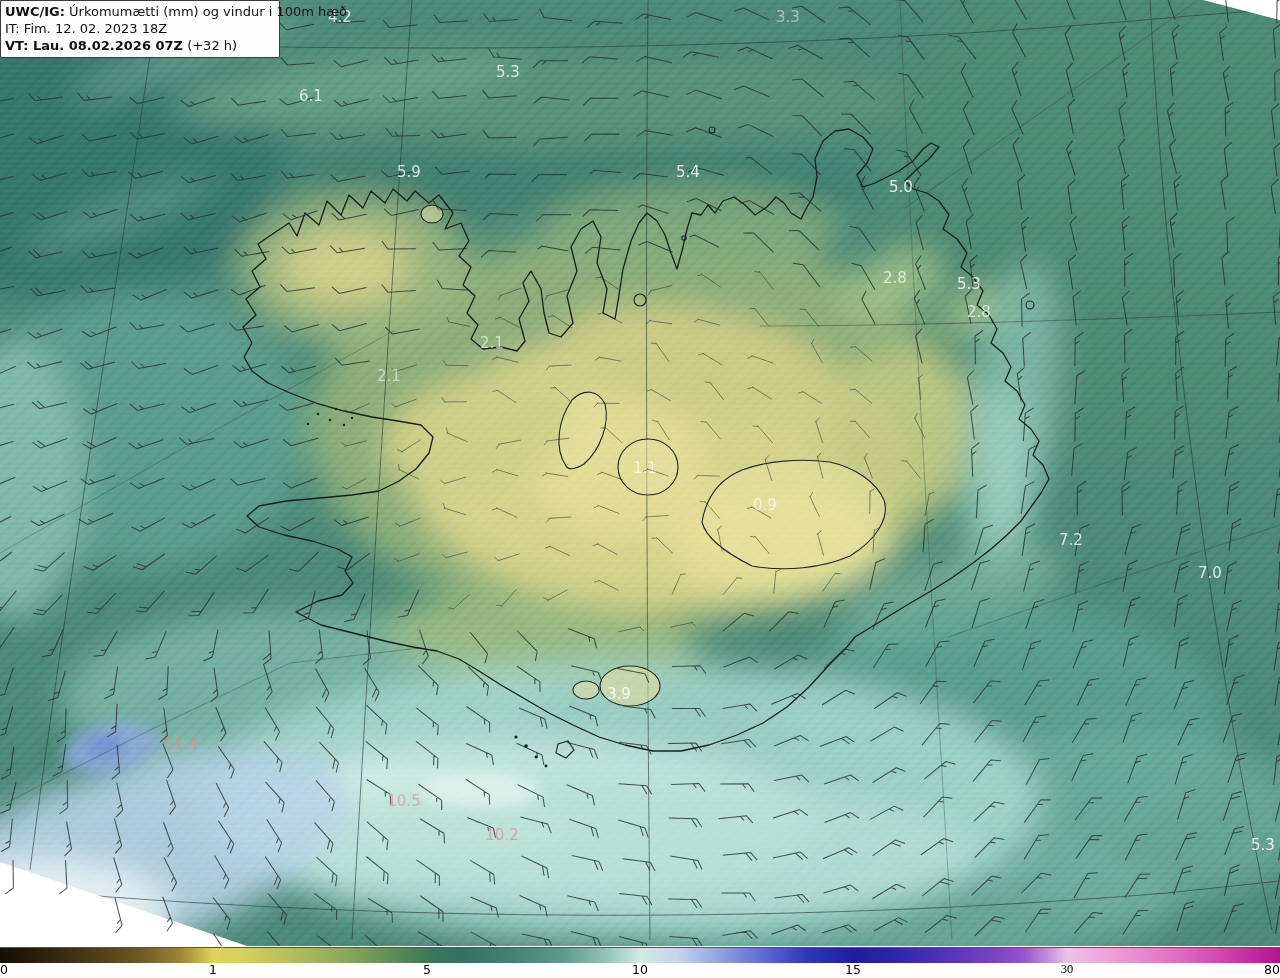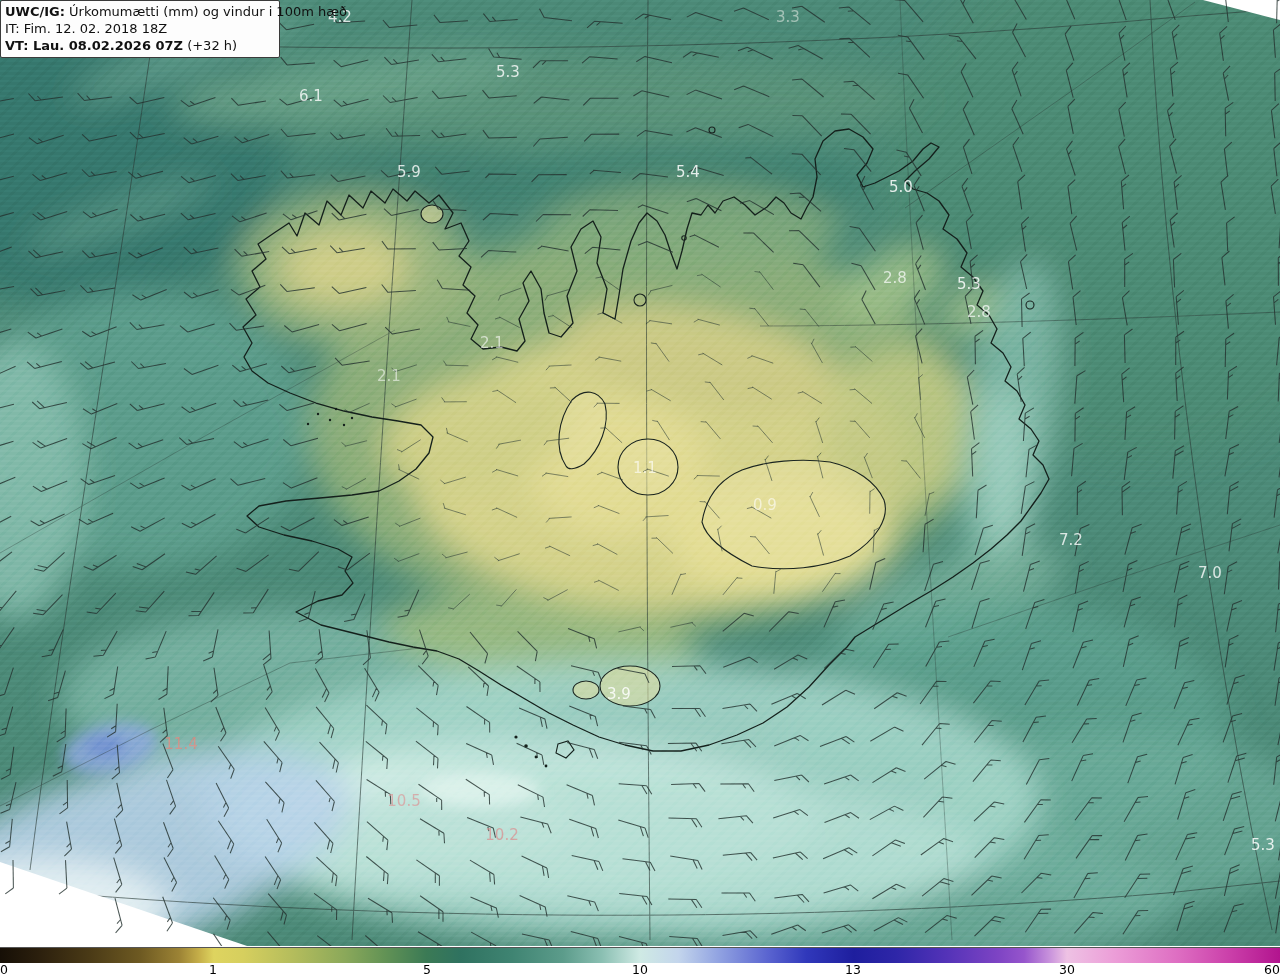--- a/index.html
+++ b/index.html
@@ -188,30 +188,30 @@
           <text x="404" y="806" text-anchor="middle" fill="rgba(216,160,160,0.80)" class="map-label">10.5</text>
           <text x="502" y="840" text-anchor="middle" fill="rgba(216,150,150,0.80)" class="map-label">10.2</text>
           <text x="1263" y="850" text-anchor="middle" fill="rgba(255,255,255,0.85)" class="map-label">5.3</text>
         </g>
     </svg>
 
     <div class="texture"></div>
 
     <div class="title-box">
       <div class="tl"><b>UWC/IG:</b><span> Úrkomumætti (mm) og vindur i 100m hæð</span></div>
-      <div class="tl"><span>IT: Fim. 12. 02. 2018 18Z</span></div>
+      <div class="tl"><span>IT: Fim. 12. 02. 2023 18Z</span></div>
       <div class="tl"><b>VT: Lau. 08.02.2026 07Z</b><span> (+32 h)</span></div>
     </div>
   </div>
 
   <div class="colorbar-wrap">
     <div class="colorbar" id="colorbar" style="background: linear-gradient(90deg, rgb(22, 15, 6) 0%, rgb(43, 31, 13) 3%, rgb(74, 58, 22) 7%, rgb(110, 90, 34) 11%, rgb(156, 131, 53) 14%, rgb(196, 173, 72) 15.5%, rgb(222, 212, 95) 16.7%, rgb(214, 207, 94) 19%, rgb(179, 188, 92) 23%, rgb(138, 168, 90) 27%, rgb(99, 147, 85) 30%, rgb(59, 122, 85) 33.3%, rgb(47, 114, 96) 36%, rgb(63, 132, 114) 40%, rgb(92, 156, 139) 44%, rgb(138, 191, 178) 47%, rgb(207, 234, 228) 50%, rgb(195, 213, 236) 53%, rgb(147, 165, 226) 56%, rgb(90, 100, 208) 60%, rgb(48, 56, 187) 63%, rgb(30, 30, 158) 66.7%, rgb(46, 38, 168) 70%, rgb(84, 51, 184) 74%, rgb(126, 68, 196) 78%, rgb(150, 85, 204) 80%, rgb(200, 146, 220) 82%, rgb(238, 194, 228) 83.36%, rgb(236, 158, 216) 87%, rgb(222, 110, 194) 92%, rgb(203, 64, 170) 96%, rgb(178, 20, 142) 100%);"></div>
     <div class="cb-ticks" id="cbticks">
         <span class="first" style="left: 0%;">0</span>
         <span style="left: 16.64%;">1</span>
         <span style="left: 33.36%;">5</span>
         <span style="left: 50%; text-align: right;">10</span>
-        <span style="left: 66.64%;">13</span>
-        <span style="left: 83.36%;">30</span>
-        <span class="last" style="left: 100%;">60</span>
+        <span style="left: 66.64%;">15</span>
+        <span style="left: 83.36%; font-family: Liberation Serif, serif;">30</span>
+        <span class="last" style="left: 100%;">80</span>
       </div>
   </div>
 </div>
 
 </body></html>

